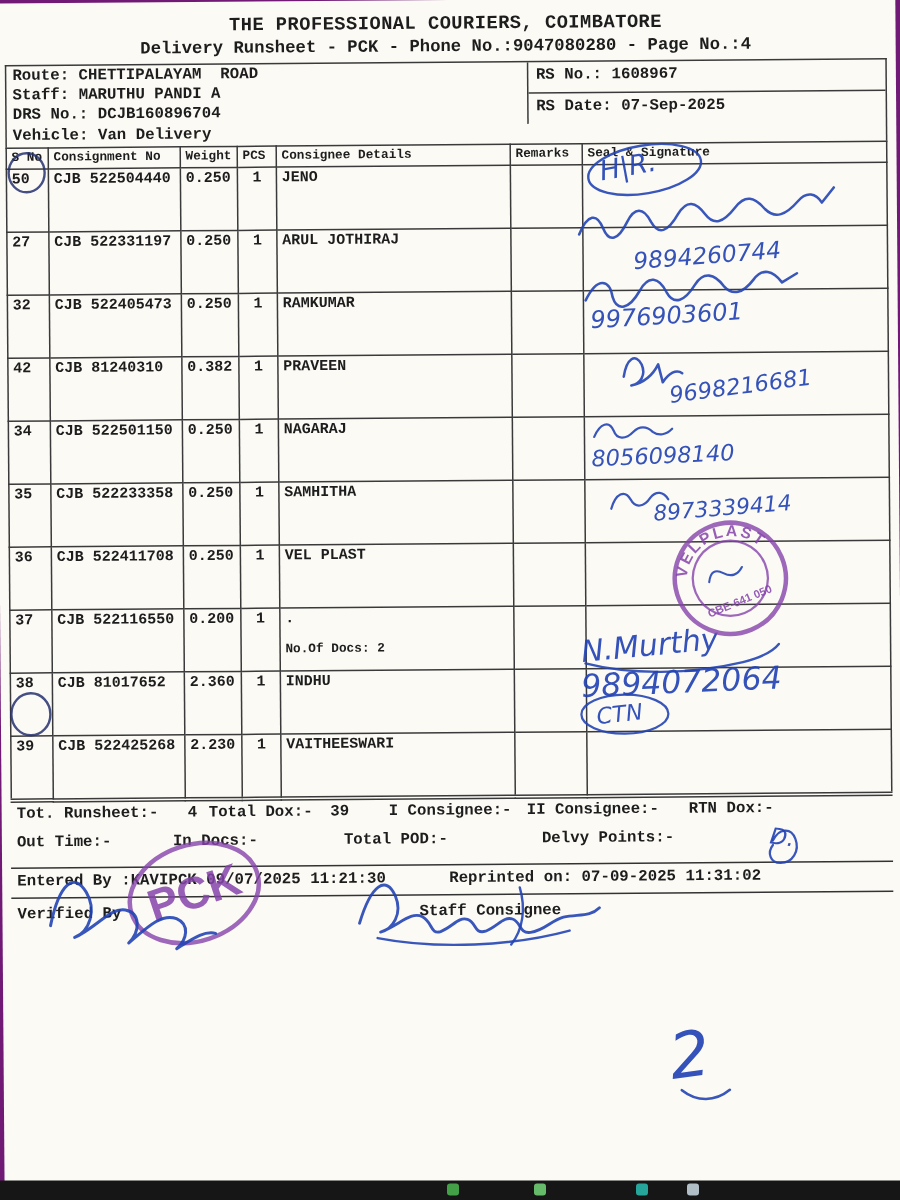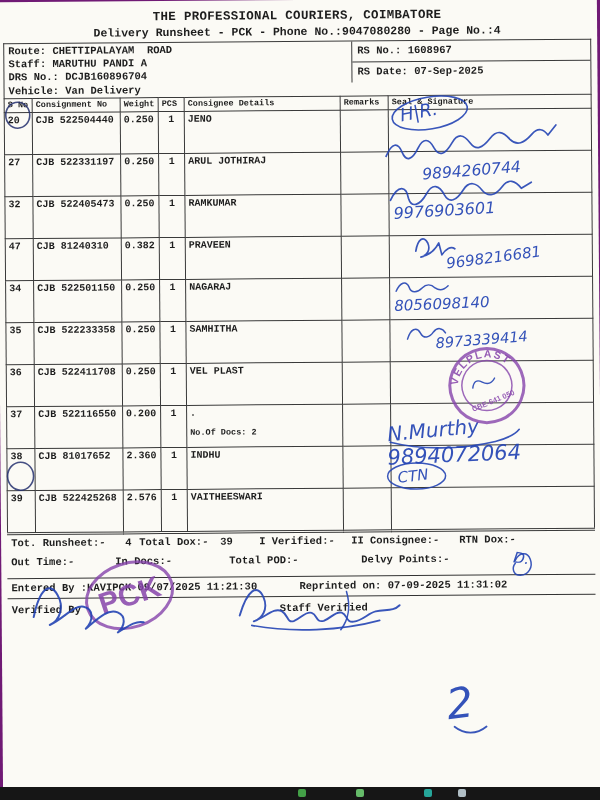--- a/index.html
+++ b/index.html
@@ -94,21 +94,21 @@
             <tr>
           <th>S No</th>
           <th>Consignment No</th>
           <th>Weight</th>
           <th>PCS</th>
           <th>Consignee Details</th>
           <th>Remarks</th>
           <th>Seal &amp; Signature</th>
         </tr>
         <tr>
-          <td>20</td>
+          <td>50</td>
           <td>CJB 522504440</td>
           <td>0.250</td>
           <td class="c-pcs">1</td>
           <td>JENO</td>
           <td></td>
           <td></td>
         </tr>
         <tr>
           <td>27</td>
           <td>CJB 522331197</td>
@@ -121,21 +121,21 @@
         <tr>
           <td>32</td>
           <td>CJB 522405473</td>
           <td>0.250</td>
           <td class="c-pcs">1</td>
           <td>RAMKUMAR</td>
           <td></td>
           <td></td>
         </tr>
         <tr>
-          <td>47</td>
+          <td>42</td>
           <td>CJB 81240310</td>
           <td>0.382</td>
           <td class="c-pcs">1</td>
           <td>PRAVEEN</td>
           <td></td>
           <td></td>
         </tr>
         <tr>
           <td>34</td>
           <td>CJB 522501150</td>
@@ -180,51 +180,51 @@
           <td>CJB 81017652</td>
           <td>2.360</td>
           <td class="c-pcs">1</td>
           <td>INDHU</td>
           <td></td>
           <td></td>
         </tr>
         <tr>
           <td>39</td>
           <td>CJB 522425268</td>
-          <td>2.576</td>
+          <td>2.230</td>
           <td class="c-pcs">1</td>
           <td>VAITHEESWARI</td>
           <td></td>
           <td></td>
         </tr>
       </tbody>
         </table>
 
       <div class="sumrow">
         <span style="left:4px">Tot. Runsheet:-</span>
         <span style="left:118px">4</span>
         <span style="left:132px">Total Dox:-</span>
         <span style="left:213px">39</span>
-        <span style="left:252px">I Verified:-</span>
+        <span style="left:252px">I Consignee:-</span>
         <span style="left:344px">II Consignee:-</span>
         <span style="left:452px">RTN Dox:-</span>
       </div>
       <div class="sumrow">
         <span style="left:4px">Out Time:-</span>
         <span style="left:108px">In Docs:-</span>
         <span style="left:222px">Total POD:-</span>
         <span style="left:354px">Delvy Points:-</span>
       </div>
       <div class="entered-row">
         <span style="left:4px">Entered By :KAVIPCK 09/07/2025 11:21:30</span>
         <span style="left:292px">Reprinted on: 07-09-2025 11:31:02</span>
       </div>
       <div class="sumrow verify-row">
         <span style="left:4px">Verified By</span>
-        <span style="left:272px">Staff Verified</span>
+        <span style="left:272px">Staff Consignee</span>
       </div>
 
     </div>
 
     <div class="hand" style="left:402px;top:102px;font-size:18px;transform:rotate(-10deg)">H|R.</div>
     <div class="hand" style="left:424px;top:163px;font-size:15.5px;transform:rotate(-4deg)">9894260744</div>
     <div class="hand" style="left:395px;top:202px;font-size:16px;transform:rotate(-3deg)">9976903601</div>
     <div class="hand" style="left:447px;top:250px;font-size:15px;transform:rotate(-7deg)">9698216681</div>
     <div class="hand" style="left:395px;top:296px;font-size:15px;transform:rotate(-2deg)">8056098140</div>
     <div class="hand" style="left:436px;top:333px;font-size:14.5px;transform:rotate(-4deg)">8973339414</div>

